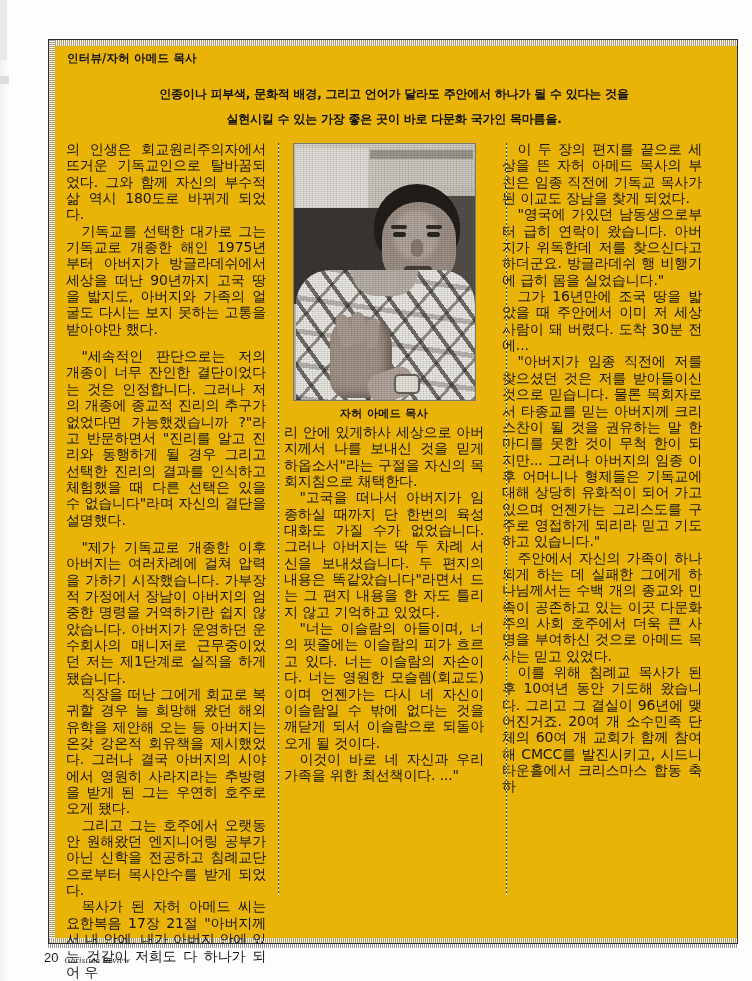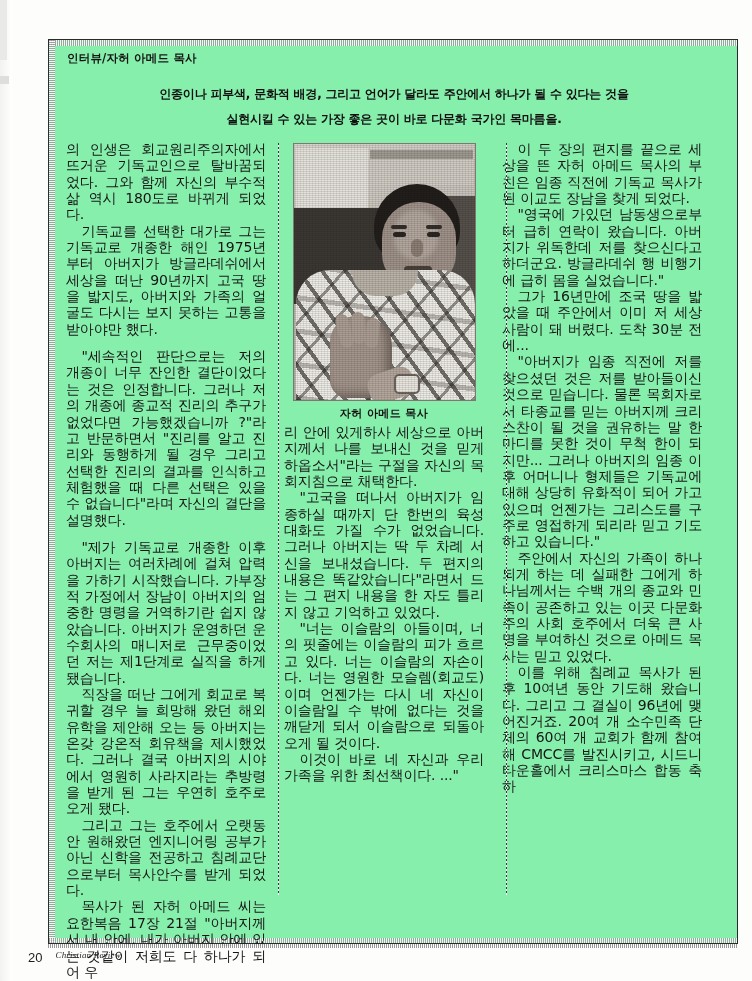--- a/index.html
+++ b/index.html
@@ -46,21 +46,21 @@
   }
 
   
   #article-frame {
     position: absolute;
     left: 48px;
     top: 39px;
     width: 690px;
     height: 905px;
     border: 1px solid #2b2b2b;
-    background: #86efac;
+    background: #eab308;
     box-sizing: border-box;
   }
   
   #frame-speckle-top {
     position: absolute;
     left: 0; top: 0;
     width: 100%; height: 6px;
     background:
       repeating-linear-gradient(90deg,
         #9a9a9a 0px, #9a9a9a 1px, #ffffff 1px, #ffffff 2px),
@@ -337,25 +337,25 @@
     left: 48px;
     top: 944px;
     width: 690px;
     height: 4px;
     background: repeating-linear-gradient(90deg,
       #8d8d8d 0px, #8d8d8d 1px, #ffffff 1px, #ffffff 2px);
     opacity: .9;
   }
   #footer {
     position: absolute;
-    left: 28px;
+    left: 44px;
     top: 950px;
     display: flex;
-    align-items: flex-start;
-    gap: 13px;
+    align-items: flex-end;
+    gap: 6px;
   }
   #page-number {
     font-size: 13px;
     color: #1d1d1d;
     font-family: "Liberation Sans", sans-serif;
   }
   #publication-name {
     font-size: 9px;
     color: #2a2a2a;
     font-family: "Liberation Serif", serif;

